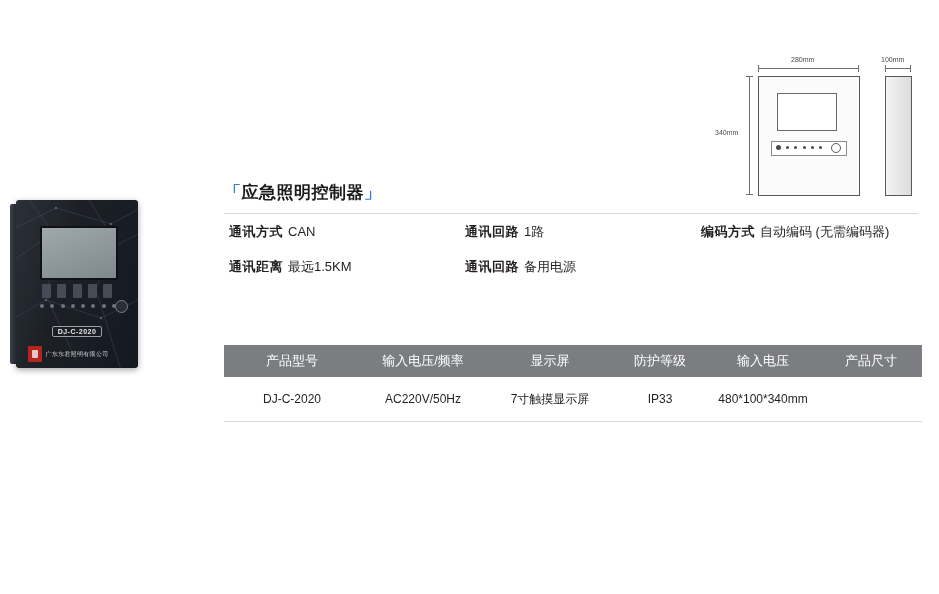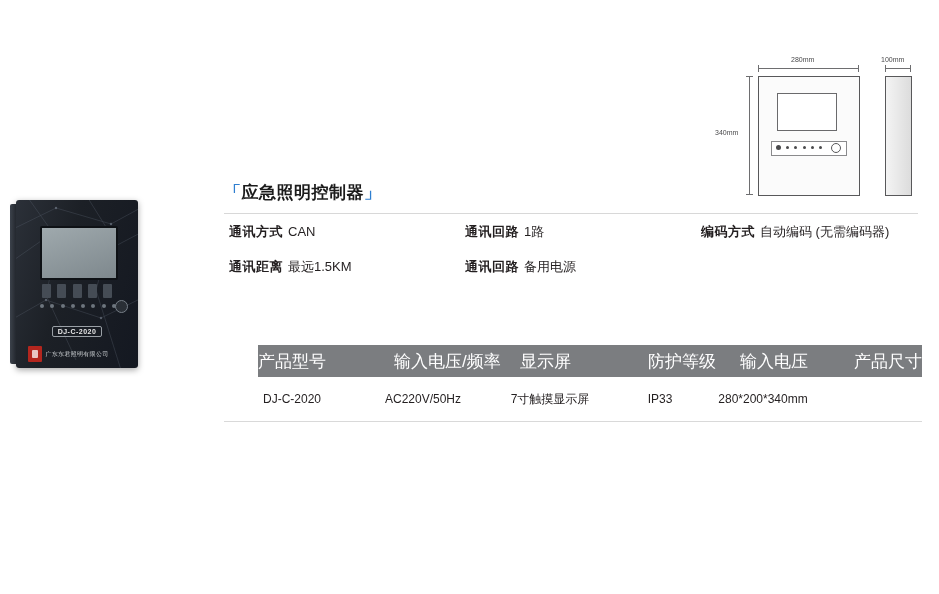--- a/index.html
+++ b/index.html
@@ -301,23 +301,22 @@
     width: 698px;
     font-size: 12px;
   }
   .t-head {
     display: grid;
     grid-template-columns: 136px 126px 128px 92px 114px 102px;
     background: #7b7d80;
     color: #ffffff;
     height: 32px;
     align-items: center;
-    text-align: left;
-    font-size: 17px;
-    margin-left: 34px;
+    text-align: center;
+    font-size: 13px;
   }
   .t-row {
     display: grid;
     grid-template-columns: 136px 126px 128px 92px 114px 102px;
     min-height: 44px;
     align-items: center;
     text-align: center;
     color: #231f20;
     border-bottom: 1px solid #d9d9d9;
     font-size: 12px;
@@ -443,15 +442,15 @@
     <div>显示屏</div>
     <div>防护等级</div>
     <div>输入电压</div>
     <div>产品尺寸</div>
   </div>
   <div class="t-row">
     <div class="t-cell">DJ-C-2020</div>
     <div class="t-cell">AC220V/50Hz</div>
     <div class="t-cell">7寸触摸显示屏</div>
     <div class="t-cell">IP33</div>
-    <div class="t-cell">280*200*340mm</div>
+    <div class="t-cell">480*100*340mm</div>
   </div>
 </div>
 
 </body></html>

